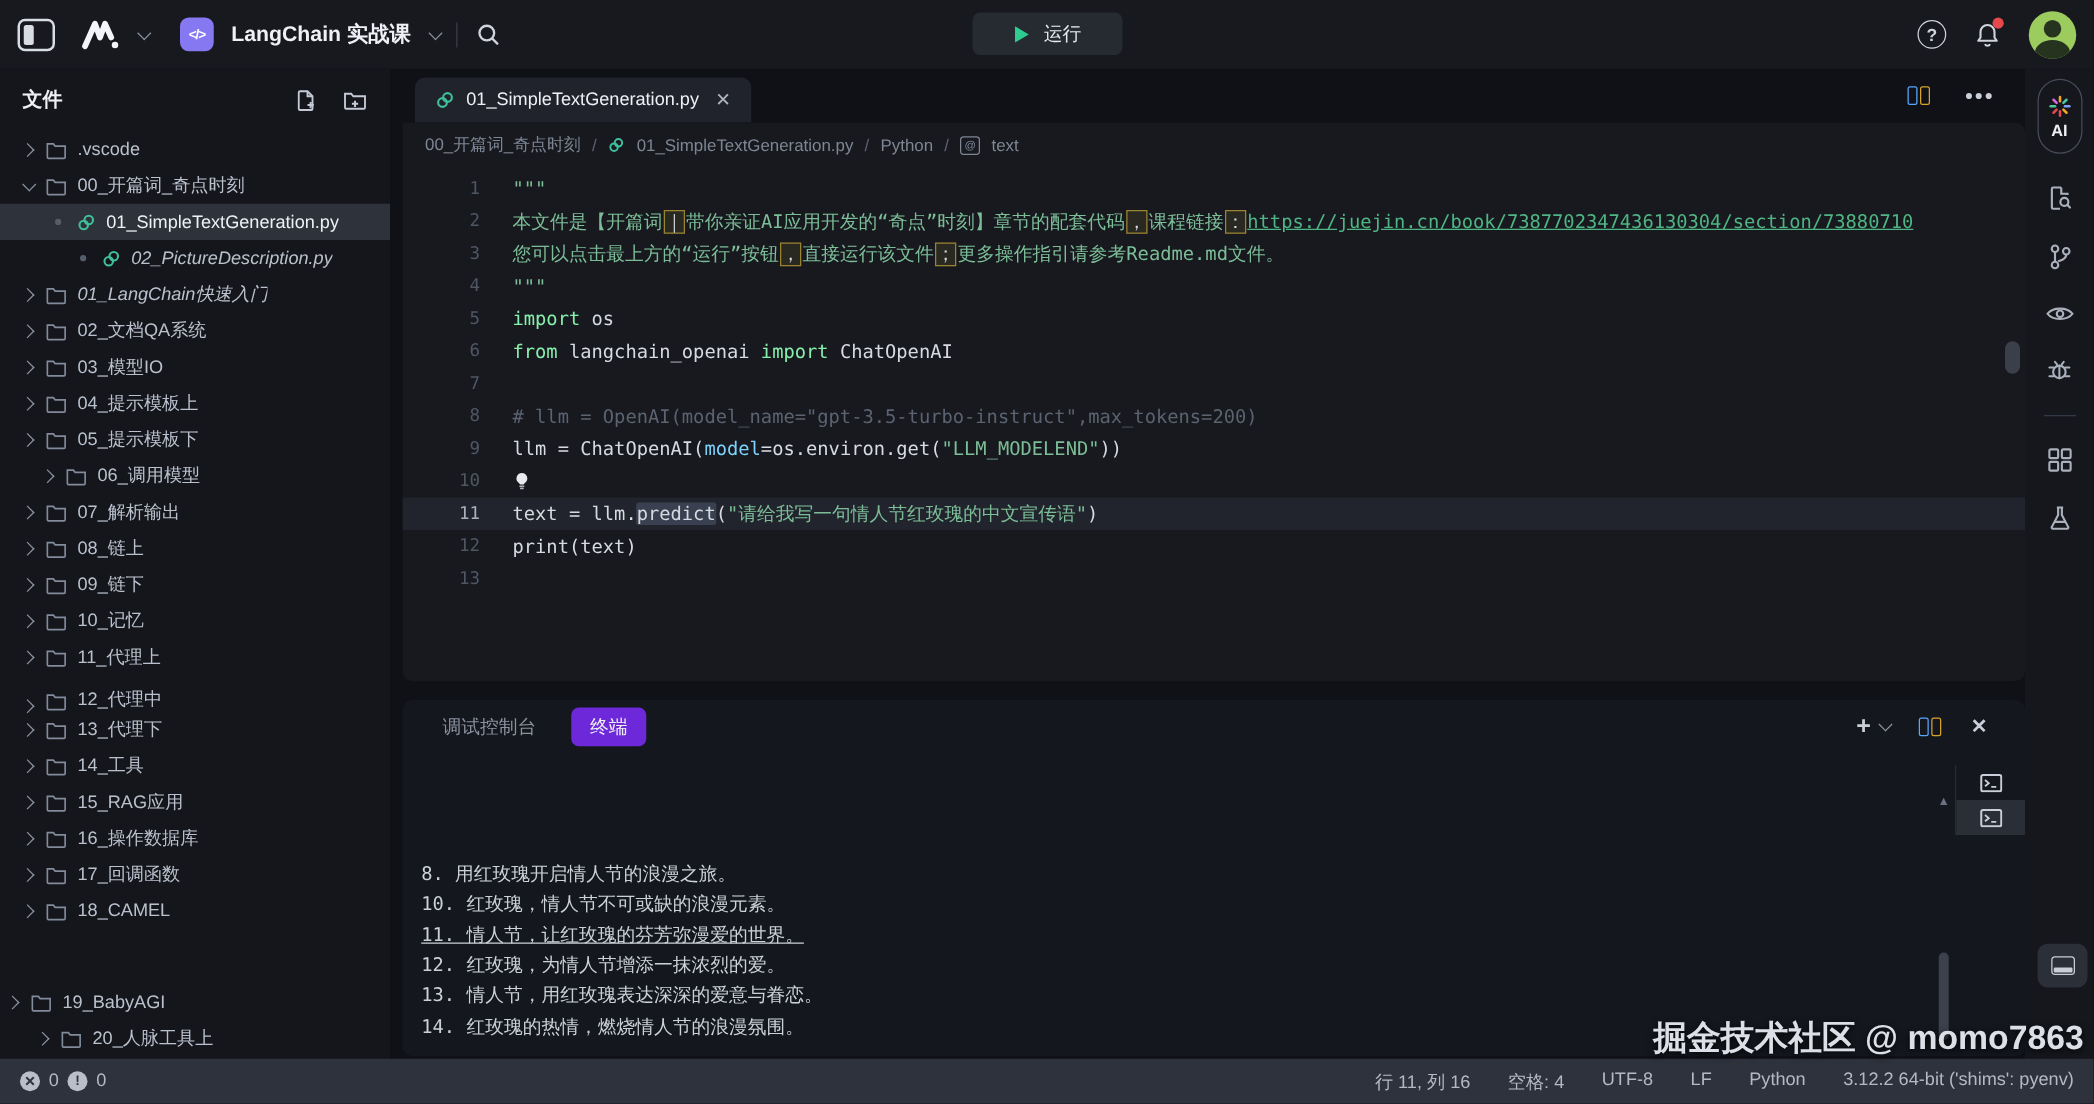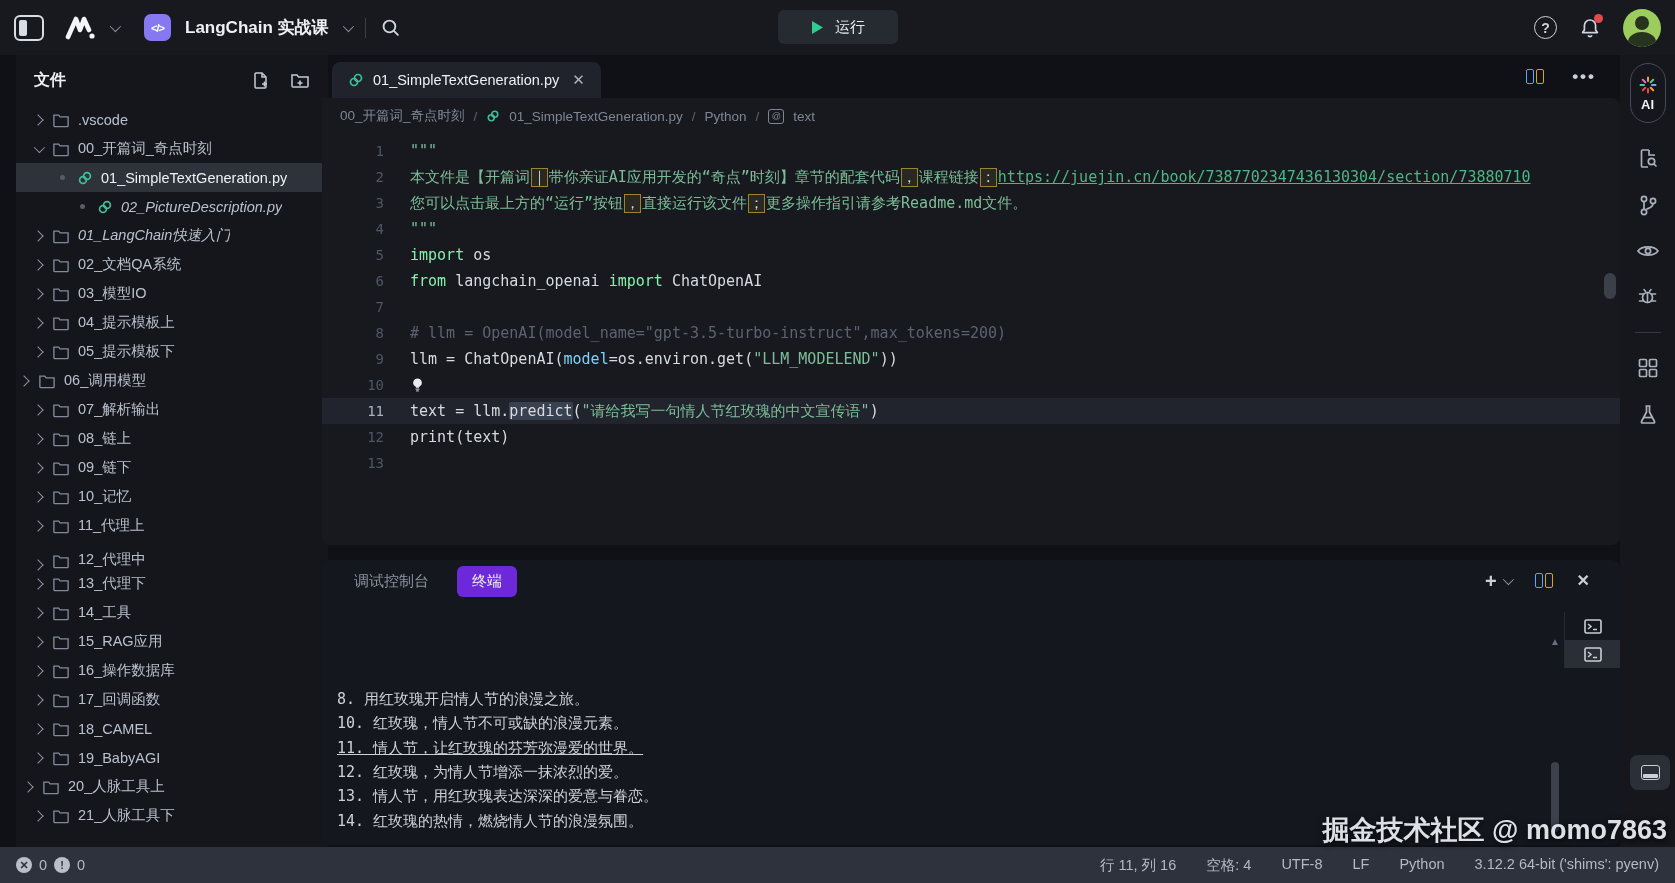--- a/index.html
+++ b/index.html
@@ -24,21 +24,21 @@
   .tb-right { position:absolute; right:14px; top:0; height:55px; display:flex; align-items:center; gap:22px; }
   .helpc { width:23px; height:23px; border:1.8px solid #ced3dc; border-radius:50%; color:#ced3dc;
     font-size:14px; font-weight:bold; display:flex; align-items:center; justify-content:center; }
   .bell { position:relative; }
   .bell .dot { position:absolute; right:-2px; top:-3px; width:9px; height:9px; background:#e5484d; border-radius:50%; }
   .avatar { width:38px; height:38px; border-radius:50%; background:#9ccb5e; position:relative; overflow:hidden; }
   .avatar::before { content:""; position:absolute; left:12px; top:7px; width:14px; height:14px; background:#26331f; border-radius:50%; }
   .avatar::after { content:""; position:absolute; left:5px; top:23px; width:28px; height:20px; background:#26331f; border-radius:50% 50% 0 0; }
 
   
-  .sidebar { position:absolute; left:16px; top:55px; width:312px; height:792px; background:#14161c; overflow:hidden; }
+  .sidebar { position:absolute; left:0; top:55px; width:312px; height:792px; background:#14161c; overflow:hidden; }
   .sb-head { height:50px; display:flex; align-items:center; padding:0 18px; }
   .sb-title { font-size:16px; font-weight:bold; color:#eef0f5; }
   .sb-icons { margin-left:auto; display:flex; gap:20px; }
   .trow { height:29px; display:flex; align-items:center; font-size:14.5px; color:#bac1cd; cursor:default; white-space:nowrap; }
   .trow .chev { margin-right:10px; flex:none; }
   .trow.sel { background:#2e323b; color:#eef0f5; }
   .fdot { width:5px; height:5px; border-radius:50%; background:#565d6a; margin:0 12px 0 2px; flex:none; }
   .ticon { margin-right:8px; flex:none; display:inline-flex; }
   .tlabel { overflow:hidden; }
 
@@ -263,21 +263,21 @@
         </div>
         <div class="trow" style="padding-left: 18px;">
           <span class="chev " style="transform:rotate(-45deg);"></span>
           <span class="ticon">
             <svg width="18" height="16" viewBox="0 0 20 18">
               <path d="M2 3.5 h5.4 l1.6 2 H18 v10 a1 1 0 0 1 -1 1 H3 a1 1 0 0 1 -1 -1 Z" fill="none" stroke="#828b9b" stroke-width="1.5"></path>
             </svg>
           </span>
           <span class="tlabel">05_提示模板下</span>
         </div>
-        <div class="trow" style="padding-left: 4px; text-align: center;">
+        <div class="trow" style="padding-left: 34px; text-align: center;">
           <span class="chev " style="transform:rotate(-45deg);"></span>
           <span class="ticon">
             <svg width="18" height="16" viewBox="0 0 20 18">
               <path d="M2 3.5 h5.4 l1.6 2 H18 v10 a1 1 0 0 1 -1 1 H3 a1 1 0 0 1 -1 -1 Z" fill="none" stroke="#828b9b" stroke-width="1.5"></path>
             </svg>
           </span>
           <span class="tlabel">06_调用模型</span>
         </div>
         <div class="trow" style="padding-left: 18px;">
           <span class="chev " style="transform:rotate(-45deg);"></span>
@@ -380,30 +380,30 @@
         </div>
         <div class="trow" style="padding-left: 18px;">
           <span class="chev " style="transform:rotate(-45deg);"></span>
           <span class="ticon">
             <svg width="18" height="16" viewBox="0 0 20 18">
               <path d="M2 3.5 h5.4 l1.6 2 H18 v10 a1 1 0 0 1 -1 1 H3 a1 1 0 0 1 -1 -1 Z" fill="none" stroke="#828b9b" stroke-width="1.5"></path>
             </svg>
           </span>
           <span class="tlabel">18_CAMEL</span>
         </div>
-        <div class="trow" style="padding-left: 18px;">
+        <div class="trow" style="padding-left: 6px; margin-top: 44px;">
           <span class="chev " style="transform:rotate(-45deg);"></span>
           <span class="ticon">
             <svg width="18" height="16" viewBox="0 0 20 18">
               <path d="M2 3.5 h5.4 l1.6 2 H18 v10 a1 1 0 0 1 -1 1 H3 a1 1 0 0 1 -1 -1 Z" fill="none" stroke="#828b9b" stroke-width="1.5"></path>
             </svg>
           </span>
           <span class="tlabel">19_BabyAGI</span>
         </div>
-        <div class="trow" style="padding-left: 8px;">
+        <div class="trow" style="padding-left: 30px;">
           <span class="chev " style="transform:rotate(-45deg);"></span>
           <span class="ticon">
             <svg width="18" height="16" viewBox="0 0 20 18">
               <path d="M2 3.5 h5.4 l1.6 2 H18 v10 a1 1 0 0 1 -1 1 H3 a1 1 0 0 1 -1 -1 Z" fill="none" stroke="#828b9b" stroke-width="1.5"></path>
             </svg>
           </span>
           <span class="tlabel">20_人脉工具上</span>
         </div>
         <div class="trow" style="padding-left: 18px;">
           <span class="chev " style="transform:rotate(-45deg);"></span>

